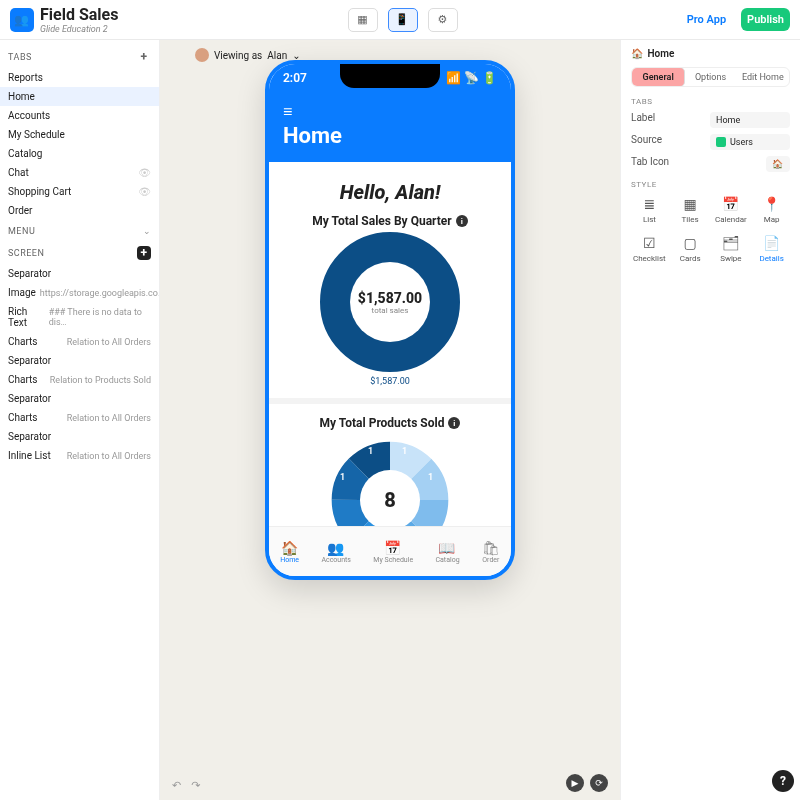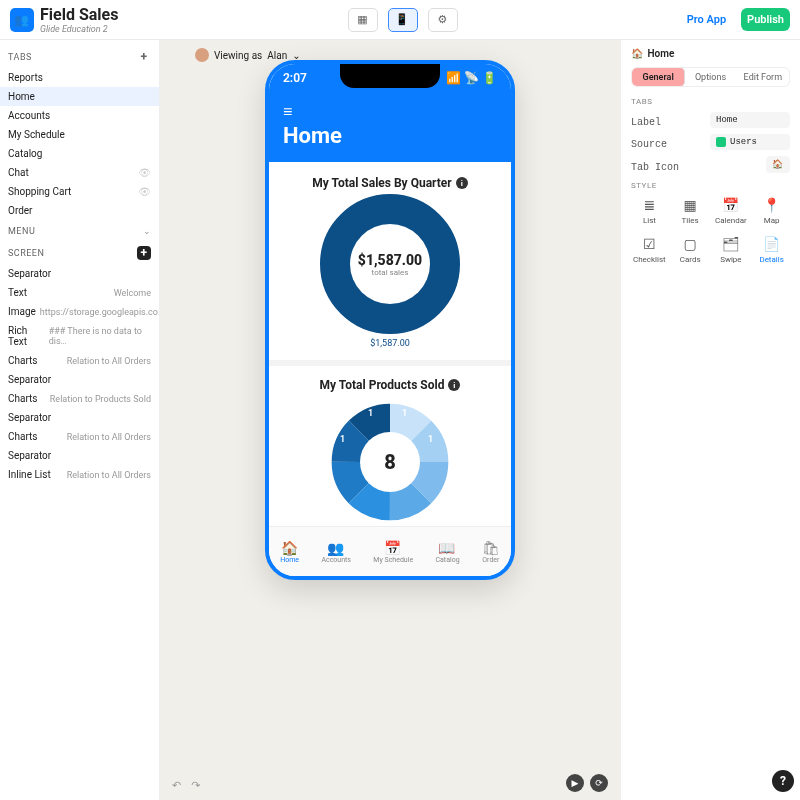--- a/index.html
+++ b/index.html
@@ -262,21 +262,21 @@
   .right .crumb { font-weight: 600; display:flex;align-items:center;gap:4px;margin-bottom:8px;}
   .seg {
     display:flex;border:1px solid #eee;border-radius:6px;overflow:hidden;margin-bottom:10px;
   }
   .seg div {
     flex:1;text-align:center;padding:4px 0;font-size:9px;color:#666;
   }
   .seg .active { background:#fca5a5;font-weight:600;color:#222;border:1px solid #ddd;border-radius:5px;margin:-1px;}
   .sec-label { color:#888;text-transform:uppercase;font-size:8px;letter-spacing:.5px;margin:8px 0 6px;}
   .row {
-    display:flex;justify-content:space-between;align-items:flex-end;margin-bottom:6px;font-family:Liberation Mono, monospace;
+    display:flex;justify-content:space-between;align-items:flex-start;margin-bottom:6px;
   }
   .row .lbl { color:#555; }
   .row .val {
     background:#f5f5f5;border-radius:4px;padding:3px 6px;min-width:80px;
     display:flex;align-items:center;gap:4px;font-size:9px;
   }
   .src-icon { width:10px;height:10px;background:#18c97b;border-radius:2px;}
   .style-grid {
     display:grid;grid-template-columns:repeat(4,1fr);gap:10px 4px;text-align:center;
   }
@@ -359,24 +359,20 @@
     </div>
 
     <div class="section-head">
       <span>SCREEN</span>
       <span class="plus-dark">+</span>
     </div>
     <div class="item">
         <span>Separator</span>
       </div>
     <div class="item">
-        <span>Text</span>
-        <span class="sub">Welcome</span>
-      </div>
-    <div class="item">
         <span>Image</span>
         <span class="sub">https://storage.googleapis.co…</span>
       </div>
     <div class="item">
         <span>Rich Text</span>
         <span class="sub">### There is no data to dis…</span>
       </div>
     <div class="item">
         <span>Charts</span>
         <span class="sub">Relation to All Orders</span>
@@ -425,20 +421,21 @@
       <div class="notch"></div>
       <div class="statusbar">
         <span>2:07</span>
         <span>📶 📡 🔋</span>
       </div>
       <div class="app-header">
         <div class="hamburger">≡</div>
         <div class="app-title-big">Home</div>
       </div>
       <div class="app-body">
+        <div class="hello">Hello, Alan!</div>
         <div class="chart-title">
           <span>My Total Sales By Quarter</span>
           <span class="info-dot">i</span>
         </div>
         <div class="donut-wrap">
           <div class="donut">
             <svg viewBox="0 0 36 36">
               <circle cx="18" cy="18" r="14" fill="none" stroke="#0c4e86" stroke-width="8"></circle>
             </svg>
             <div class="donut-center">
@@ -499,21 +496,21 @@
   </div>
 
   <div class="right">
     <div class="crumb">
       <span>🏠</span>
       <span>Home</span>
     </div>
     <div class="seg">
       <div class="active">General</div>
       <div>Options</div>
-      <div>Edit Form</div>
+      <div>Edit Home</div>
     </div>
     <div class="sec-label">TABS</div>
     <div class="row">
       <div class="lbl">Label</div>
       <div class="val">
           <span>Home</span>
         </div>
     </div>
     <div class="row">
       <div class="lbl">Source</div>

